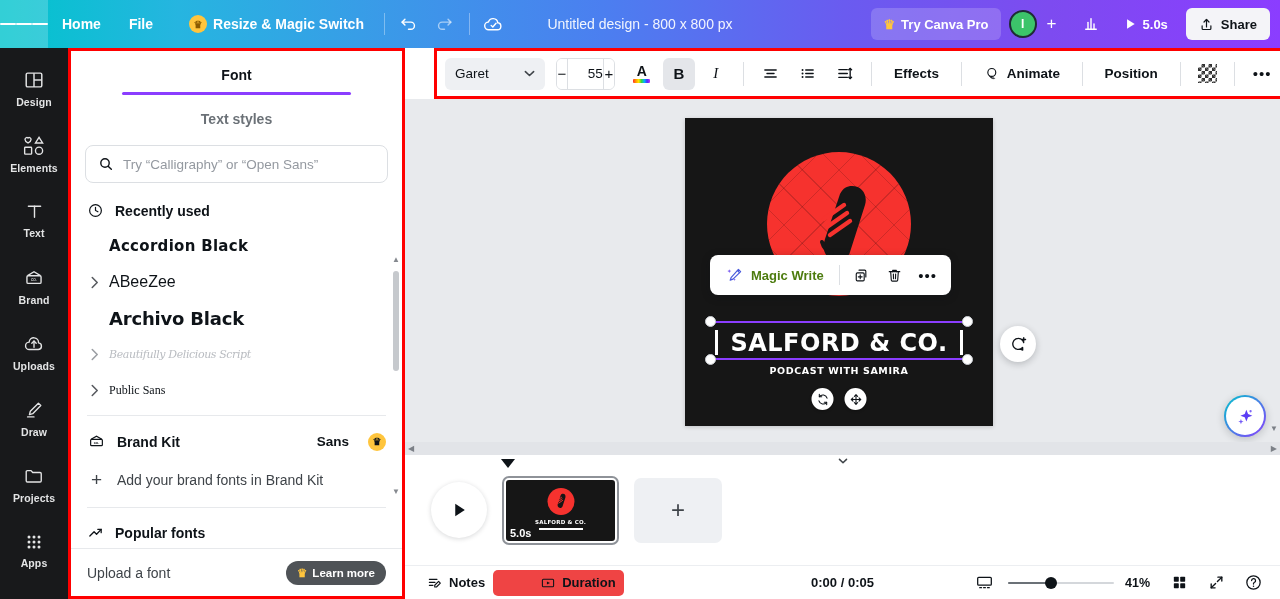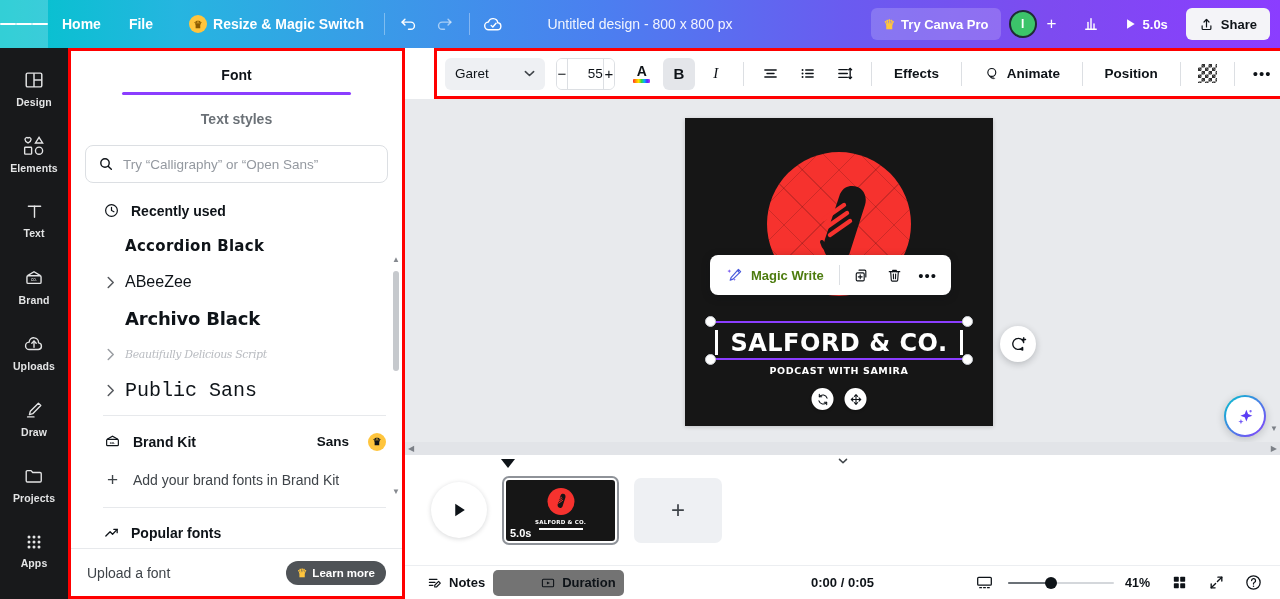--- a/index.html
+++ b/index.html
@@ -103,38 +103,38 @@
     display: flex; align-items: center; gap: 9px; height: 38px;
     border: 1px solid #dcdfe3; border-radius: 8px; padding: 0 12px; background: #fff;
   }
   .search-box input {
     flex: 1; border: none; outline: none; font-size: 13.5px;
     font-family: "Liberation Sans", sans-serif; color: #0e1318; background: transparent;
   }
   .search-box input::placeholder { color: #9499a0; }
 
   .panel-scroll {
-    flex: 1; overflow: hidden; position: relative; padding: 0 0 0 0; margin-left: 16px;
+    flex: 1; overflow: hidden; position: relative; padding: 0 0 0 0;
   }
   .section-head {
     display: flex; align-items: center; gap: 11px; padding: 9px 16px 9px 16px;
     font-size: 14px; font-weight: 700; color: #0e1318;
   }
   .font-row {
     display: flex; align-items: center; gap: 8px; padding: 5px 16px 5px 16px;
     cursor: pointer; min-height: 36px;
   }
   .chev { width: 14px; flex-shrink: 0; color: #56595e; display: flex; align-items: center; justify-content: center; }
   .chev.hidden { visibility: hidden; }
   .font-name { font-size: 16px; color: #0e1318; }
   .fn-accordion { font-family: "DejaVu Sans", sans-serif; font-weight: 700; font-size: 15px; letter-spacing: 0.3px; }
   .fn-abeezee  { font-family: "Liberation Sans", sans-serif; font-size: 16px; }
   .fn-archivo  { font-family: "DejaVu Sans", sans-serif; font-weight: 700; font-size: 18px; letter-spacing: -0.2px; }
   .fn-script   { font-family: "DejaVu Serif", serif; font-style: italic; font-size: 11px; color: #b9bcc1; letter-spacing: -0.4px; }
-  .fn-public   { font-family: Liberation Mono, monospace; font-size: 20px; }
+  .fn-public   { font-family: Liberation Serif, serif; font-size: 12px; }
   .fn-popular1 { font-family: "DejaVu Serif", serif; font-style: italic; font-size: 11px; color: #b9bcc1; }
 
   .divider { height: 1px; background: #e7e9ec; margin: 7px 16px; }
 
   .brand-row {
     display: flex; align-items: center; gap: 11px; padding: 9px 16px;
     font-size: 14px; font-weight: 700; color: #0e1318; cursor: pointer;
   }
   .brand-row .spacer { margin-left: auto; }
   .edit-link { font-size: 13.5px; font-weight: 700; color: #0e1318; cursor: pointer; }
@@ -365,21 +365,21 @@
   
   .bottombar {
     position: absolute; top: 565px; left: 405px; width: 875px; height: 34px;
     background: #fff; display: flex; align-items: center; padding: 0 14px;
     border-top: 1px solid #eceef1;
   }
   .bb-btn {
     height: 26px; padding: 0 8px; display: flex; align-items: center; gap: 6px;
     border-radius: 5px; font-size: 13px; font-weight: 600; color: #0e1318; cursor: pointer;
   }
-  .bb-btn.shaded { background: #737373; padding-left: 47px; }
+  .bb-btn.shaded { background: #ef4444; padding-left: 47px; }
   .time-display {
     position: absolute; left: 50%; transform: translateX(-50%);
     font-size: 13px; font-weight: 700; color: #0e1318;
   }
   .bb-right { margin-left: auto; display: flex; align-items: center; gap: 11px; }
   .zoom-slider { width: 106px; height: 14px; position: relative; cursor: pointer; }
   .zoom-track {
     position: absolute; top: 6px; left: 0; right: 0; height: 2.5px;
     background: #d4d7db; border-radius: 2px;
   }

